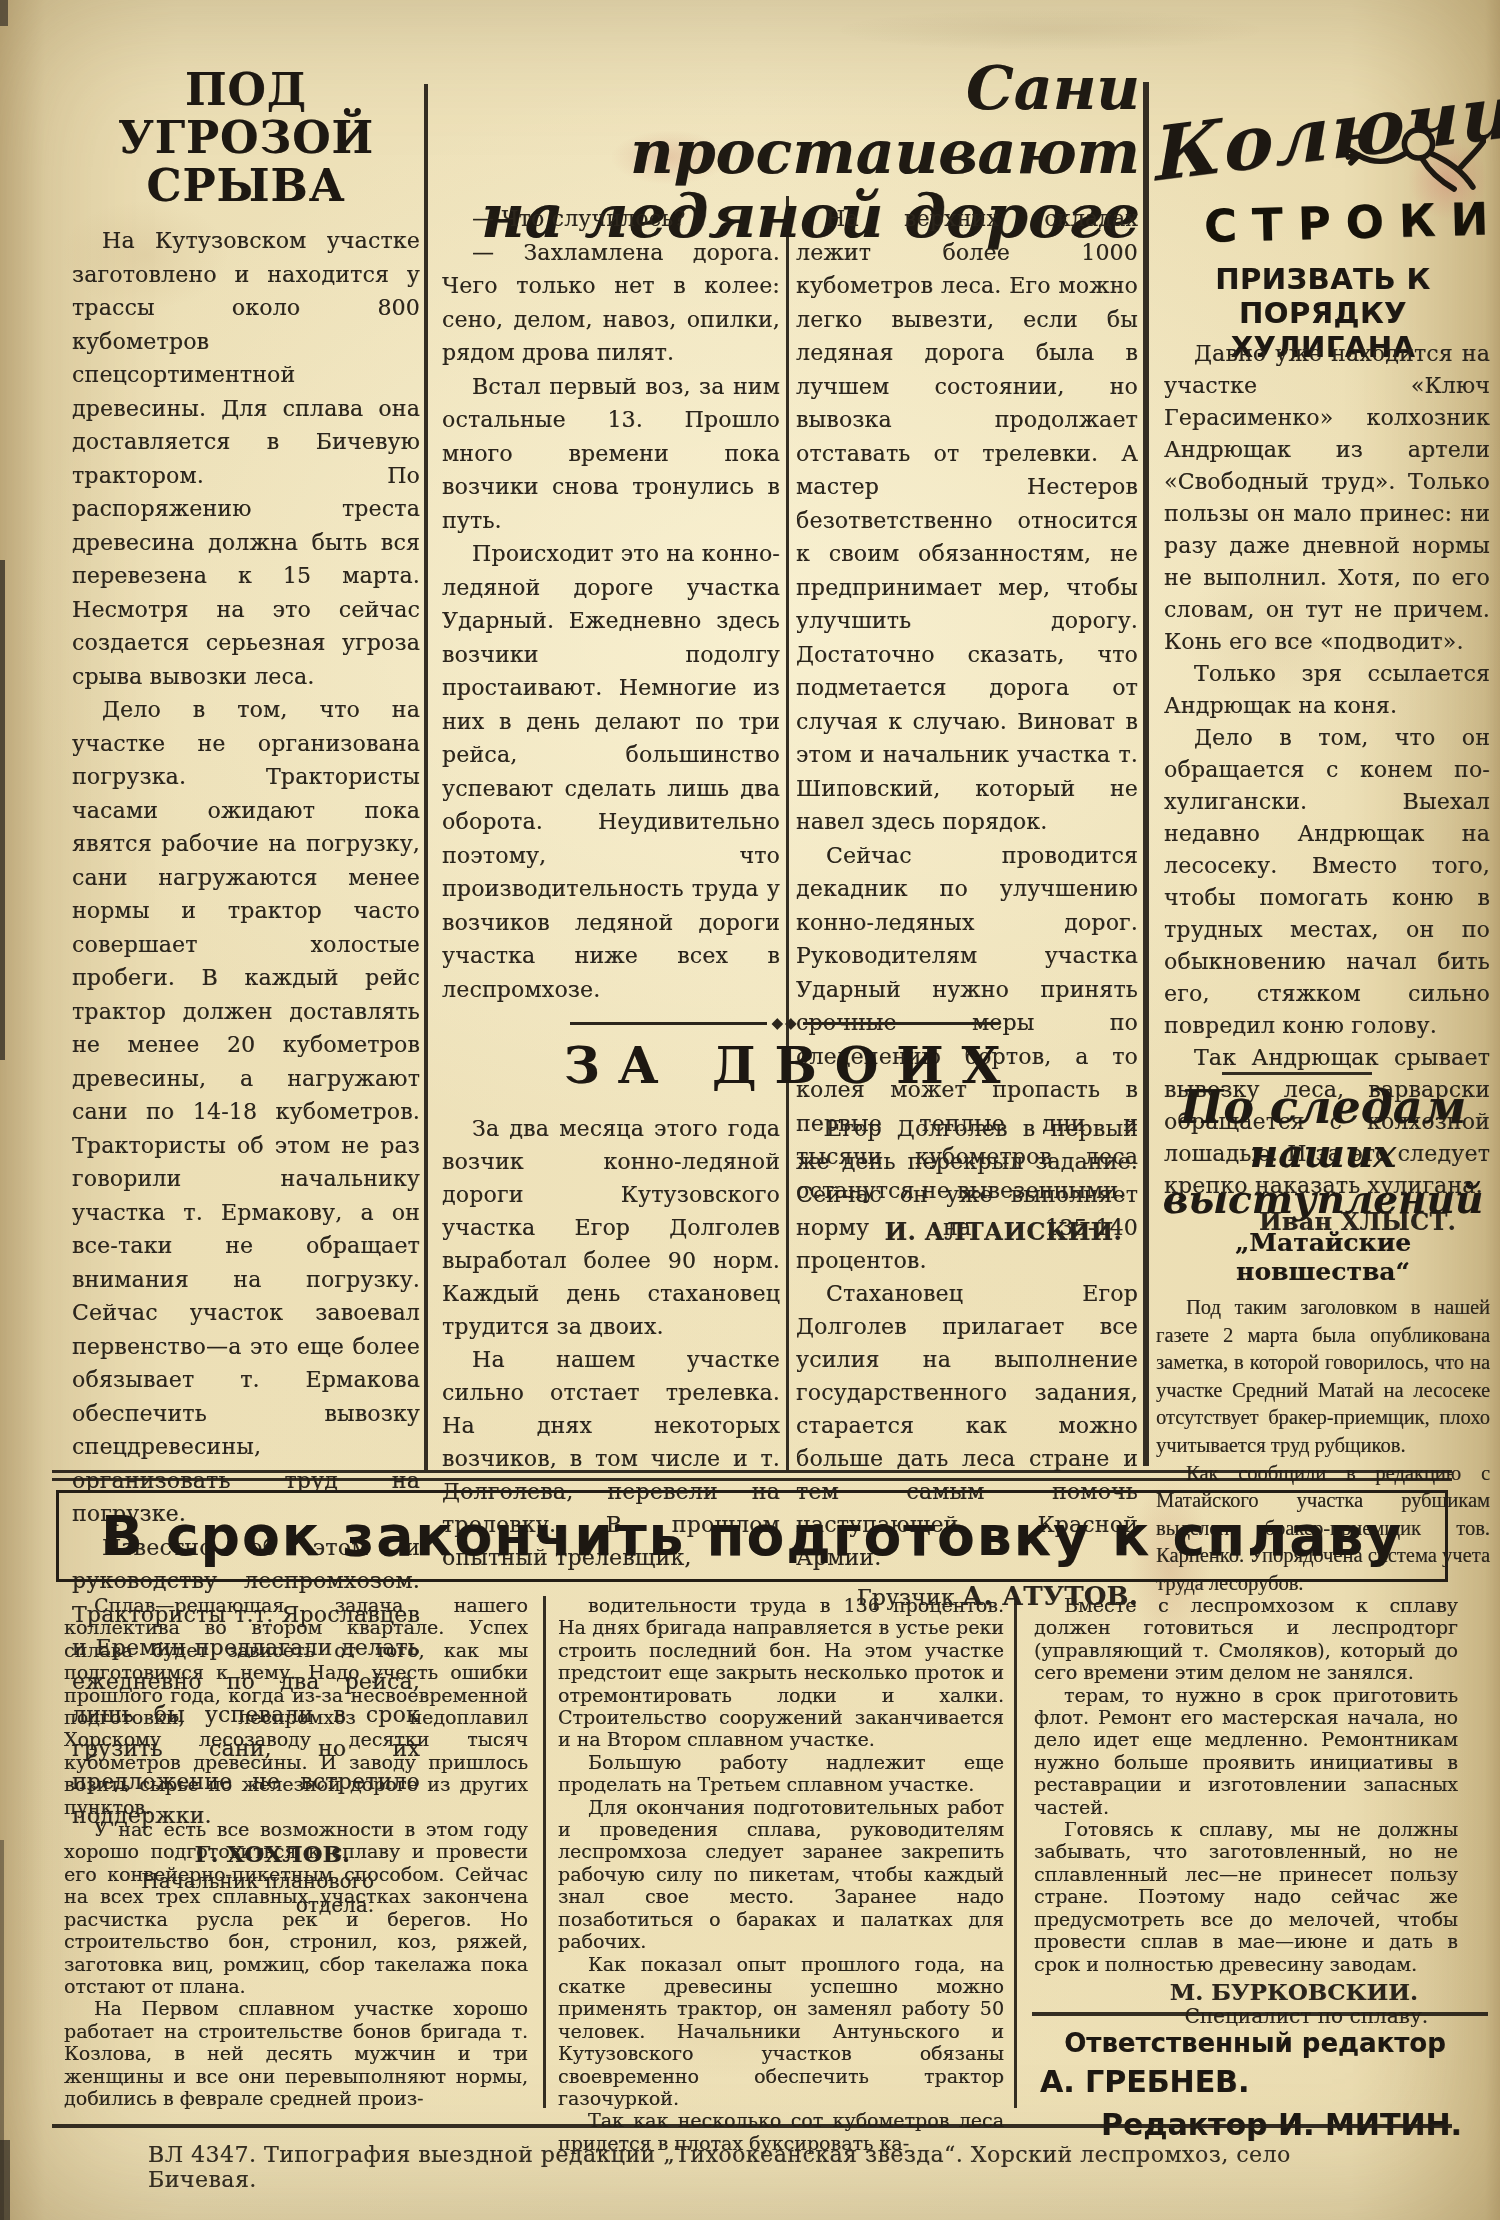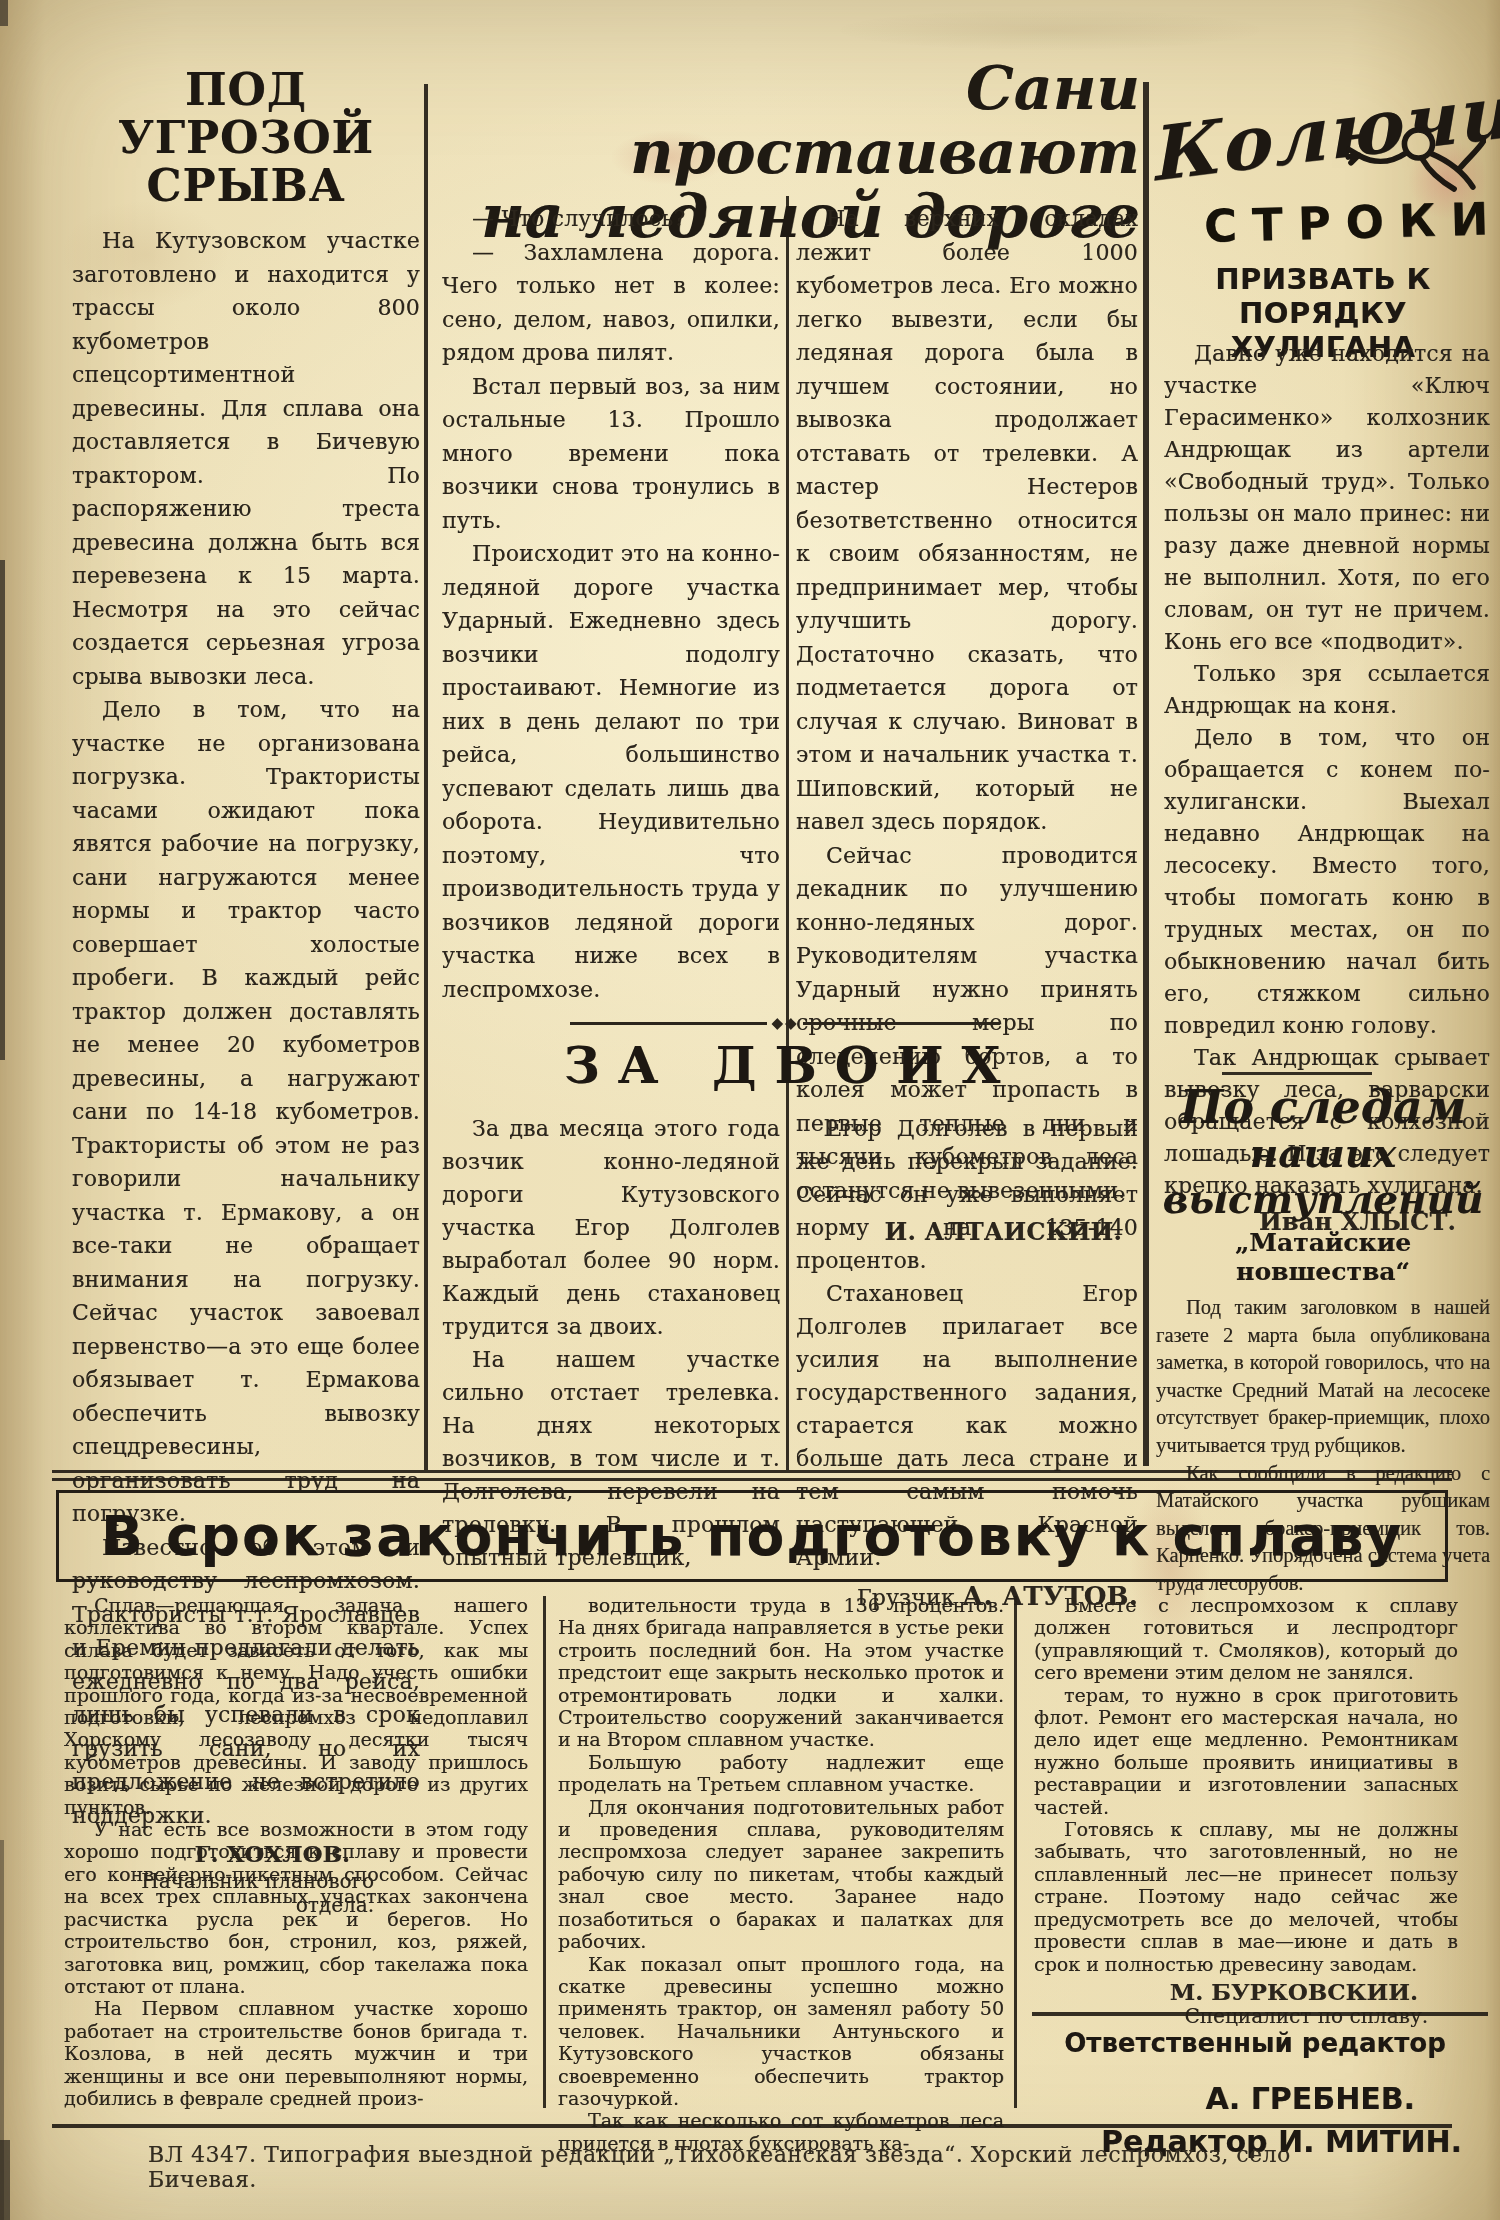--- a/index.html
+++ b/index.html
@@ -42,21 +42,21 @@
   .orn::before,.orn::after{content:"";flex:1;height:3px;background:#2b251c;}
   .orn .dia{font-size:15px;padding:0 4px;color:#2b251c;letter-spacing:2px;}
   
   .script-word{font-style:italic;font-weight:bold;font-size:74px;transform:rotate(-7deg) skewX(-6deg);letter-spacing:2px;color:#1d1812;}
   .block-word{font-family:"DejaVu Sans",sans-serif;font-weight:bold;font-size:45px;letter-spacing:15px;color:#161209;transform:rotate(-1.5deg);}
   
   .banner-box{border:3px solid #241e16;display:flex;align-items:center;justify-content:center;}
   .banner-text{font-family:"DejaVu Sans",sans-serif;font-weight:bold;font-size:55px;letter-spacing:2px;color:#1d1812;}
   
   .ed-line1{font-family:"DejaVu Sans",sans-serif;font-weight:bold;font-size:26px;text-align:center;color:#1d1812;}
-  .ed-line2{font-family:"DejaVu Sans",sans-serif;font-weight:bold;font-size:30px;text-align:right;padding-right:55px;margin-top:23px;color:#1d1812;}
+  .ed-line2{font-family:"DejaVu Sans",sans-serif;font-weight:bold;font-size:30px;text-align:left;padding-right:55px;margin-top:6px;color:#1d1812;}
   .ed-line3{font-family:"DejaVu Sans",sans-serif;font-weight:bold;font-size:30px;text-align:right;padding-right:8px;margin-top:8px;color:#1d1812;}
   .footer-text{font-size:22px;letter-spacing:.5px;color:#332c20;}
   .watermark{font-family:Liberation Serif, serif;font-weight:bold;font-size:15px;color:#eafdff;text-shadow:1px 1px 0 #4a4238,0 0 3px #6a5f4c;margin-top:32px;}
   .stain{position:absolute;border-radius:50%;pointer-events:none;}
   .edge{position:absolute;background:#2e2820;pointer-events:none;}
 </style>
 </head>
 <body>
 
 <div class="page ink">

